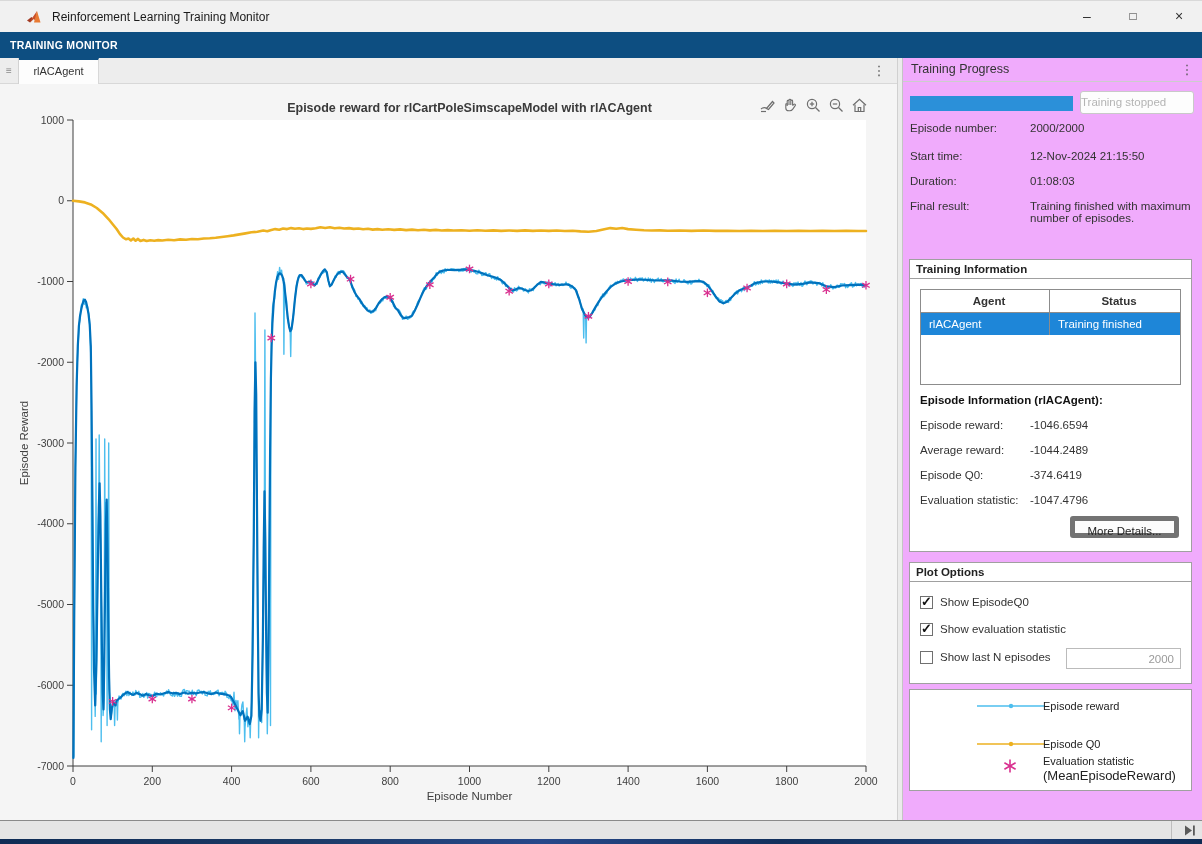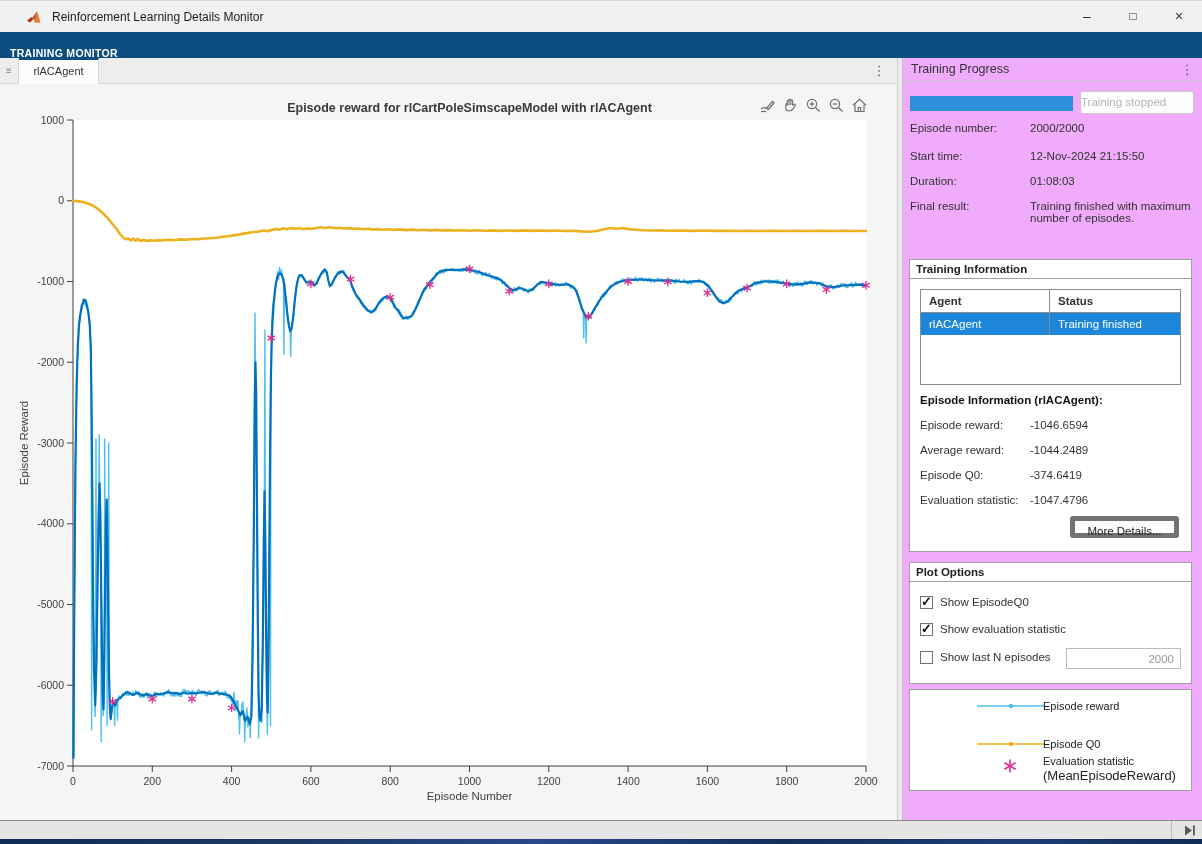--- a/index.html
+++ b/index.html
@@ -9,21 +9,21 @@
   
   .titlebar { position:absolute; left:0; top:0; width:1202px; height:32px; background:#f1f1f1; border-top:1px solid #d9d9d9; }
   .titlebar .logo { position:absolute; left:26px; top:7px; width:18px; height:18px; }
   .titlebar .title { position:absolute; left:52px; top:0; line-height:32px; font-size:12px; color:#1a1a1a; }
   .win-controls { position:absolute; right:0; top:0; height:32px; display:flex; }
   .win-btn { width:46px; height:32px; text-align:center; line-height:30px; font-size:14px; color:#333; }
   .win-btn.max { font-size:12px; }
 
   
   .ribbon { position:absolute; left:0; top:32px; width:1202px; height:26px; background:#0d4e81; }
-  .ribbon .rtab { display:inline-block; padding:8px 10px; line-height:26px; color:#fff; font-weight:bold; font-size:10.5px; letter-spacing:.3px; }
+  .ribbon .rtab { display:inline-block; padding:0 10px; line-height:26px; color:#fff; font-weight:bold; font-size:10.5px; letter-spacing:.3px; }
 
   .content { position:absolute; left:0; top:58px; width:1202px; height:762px; }
 
   
   .left-col { position:absolute; left:0; top:0; width:897px; height:762px; background:#f5f5f5; }
   .tabstrip { position:absolute; left:0; top:0; width:897px; height:26px; background:#ededed; border-bottom:1px solid #d8d8d8; }
   .tablist-btn { position:absolute; left:0; top:0; width:19px; height:26px; border-right:1px solid #d2d2d2; color:#8a8a8a; text-align:center; line-height:25px; font-size:10px; }
   .doc-tab { position:absolute; left:19px; top:0; width:80px; height:26px; background:#fdfdfd; border-top:2px solid #0d4e81; border-right:1px solid #d8d8d8; text-align:center; line-height:23px; font-size:11px; color:#333; }
   .kebab { color:#555; font-size:13px; line-height:26px; text-align:center; }
   .tab-kebab { position:absolute; right:10px; top:0; width:16px; height:26px; }
@@ -50,21 +50,21 @@
   .field-row .flabel { position:absolute; left:0; width:112px; color:#333; }
   .field-row .fvalue { position:absolute; left:120px; width:165px; color:#333; }
 
   .group-box { position:absolute; left:6px; width:283px; border:1px solid #a0a0a0; background:#fff; }
   .box-title { height:19px; border-bottom:1px solid #a0a0a0; font-weight:bold; font-size:11.5px; line-height:18px; padding-left:6px; color:#222; }
 
   .agent-table { position:absolute; left:10px; top:29px; width:261px; height:96px; border:1px solid #8c8c8c; background:#fff; }
   .at-row { display:flex; }
   .at-cell { width:130px; padding:5px 0 5px 8px; font-size:11.5px; border-right:1px solid #8c8c8c; }
   .at-cell:last-child { border-right:none; width:131px; }
-  .at-head { font-weight:bold; border-bottom:1px solid #8c8c8c; }
+  .at-head { font-weight:bold; border-bottom:1px solid #8c8c8c;text-align:center; }
   .at-sel { background:#1e86d8; color:#fff; }
 
   .ep-info-title { position:absolute; left:10px; top:134px; font-weight:bold; font-size:11.5px; color:#111; }
   .stat-row { position:absolute; left:10px; width:265px; font-size:11.5px; }
   .stat-row .slabel { position:absolute; left:0; width:108px; }
   .stat-row .svalue { position:absolute; left:110px; }
   .details-btn { position:absolute; right:12px; top:256px; width:109px; height:22px; background:#fcfcfc; border:5px solid #737373; border-radius:3px; font-size:11.5px; color:#222; text-align:center; line-height:20px; }
 
   .cb-row { position:absolute; left:10px; height:16px; display:flex; align-items:center; gap:7px; font-size:11.5px; }
   .cb { width:13px; height:13px; border:1px solid #707070; background:#fff; position:relative; }
@@ -89,21 +89,21 @@
 <body>
 
 <div class="window">
 
   <div class="titlebar">
     <svg class="logo" viewBox="0 0 18 18">
       <polygon points="1,12.5 5.5,9 7.5,11 4,14.5" fill="#a33b23"></polygon>
       <polygon points="4,14.5 7.5,11 9.5,12.5 11,3 6.5,9.5" fill="#c8502c"></polygon>
       <polygon points="11,3 14.5,14.5 8,14.5" fill="#e87a33"></polygon>
     </svg>
-    <span class="title">Reinforcement Learning Details Monitor</span>
+    <span class="title">Reinforcement Learning Training Monitor</span>
     <div class="win-controls">
       <span class="win-btn">–</span>
       <span class="win-btn max">□</span>
       <span class="win-btn">×</span>
     </div>
   </div>
 
   <div class="ribbon">
     <span class="rtab">TRAINING MONITOR</span>
   </div>

